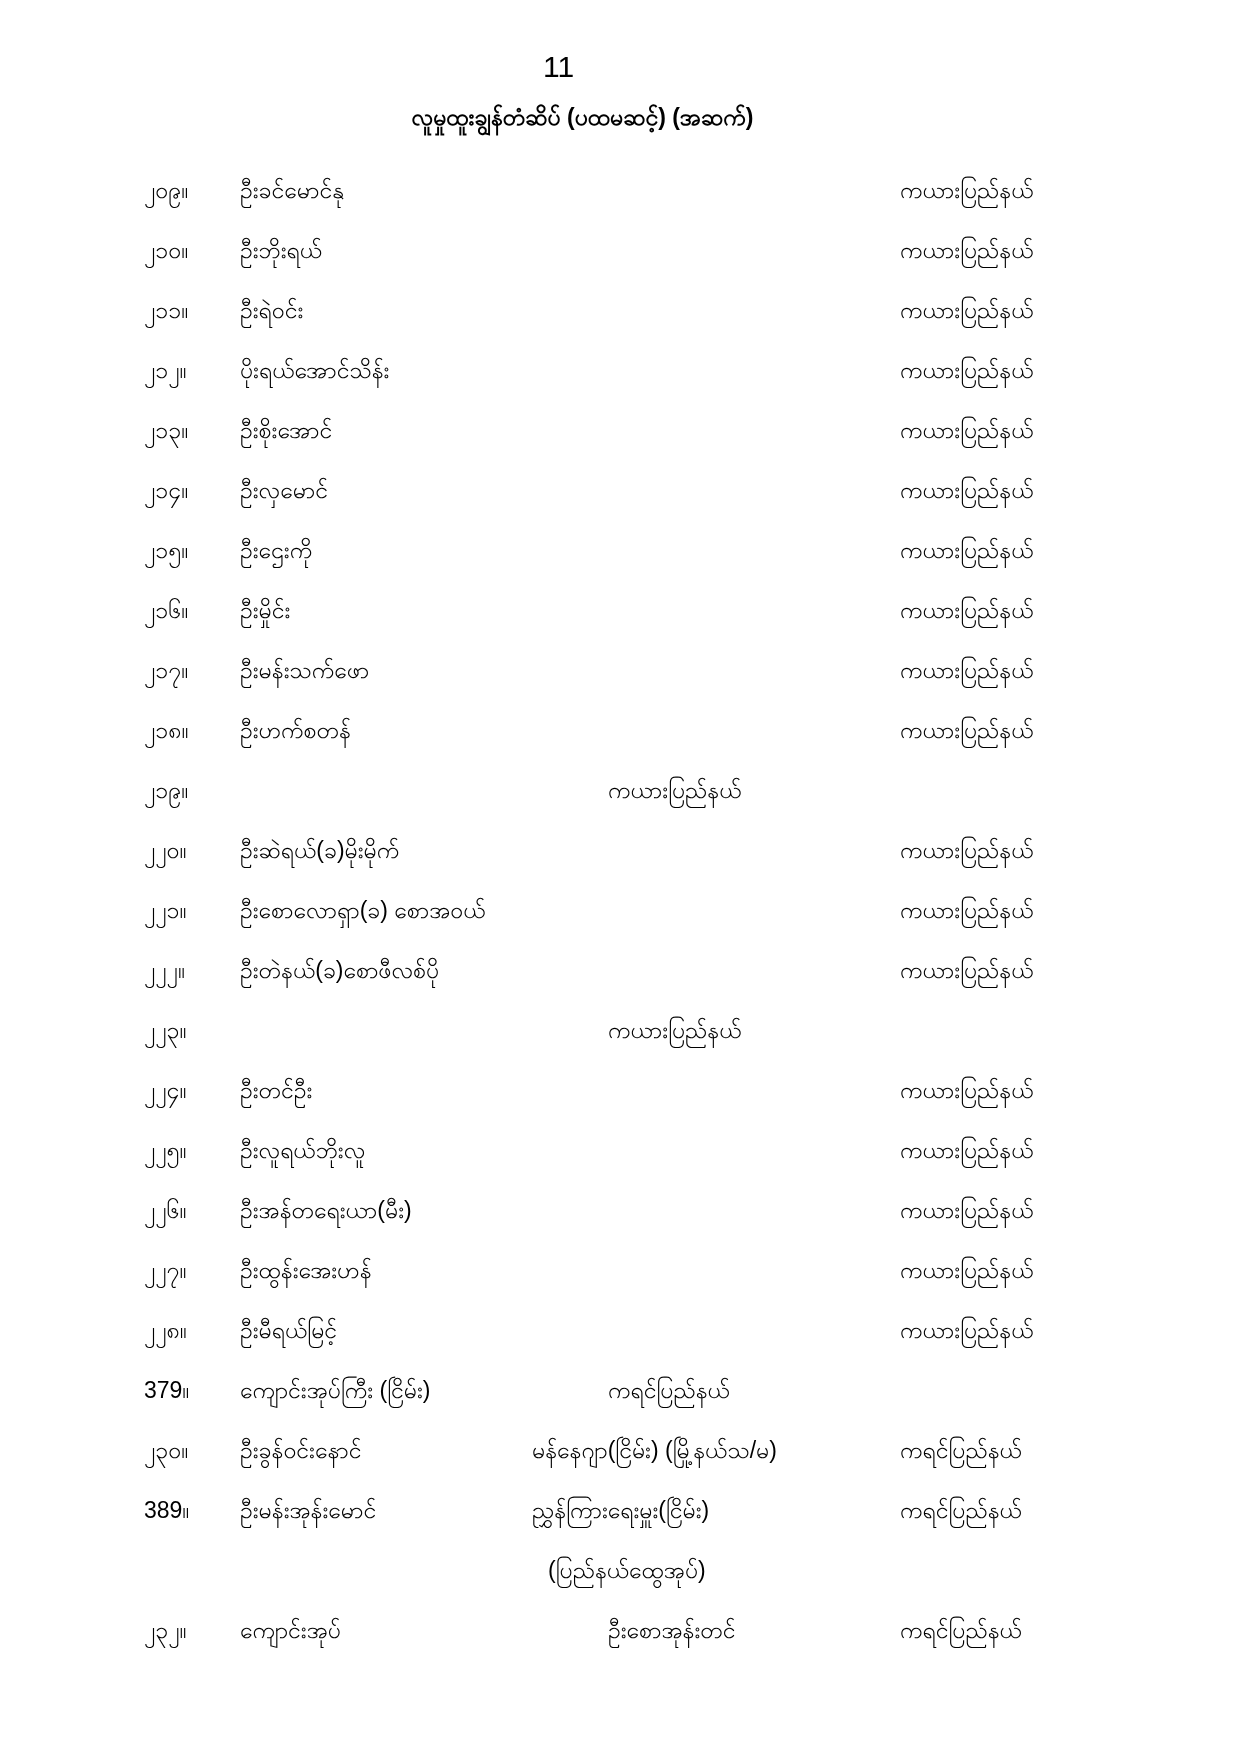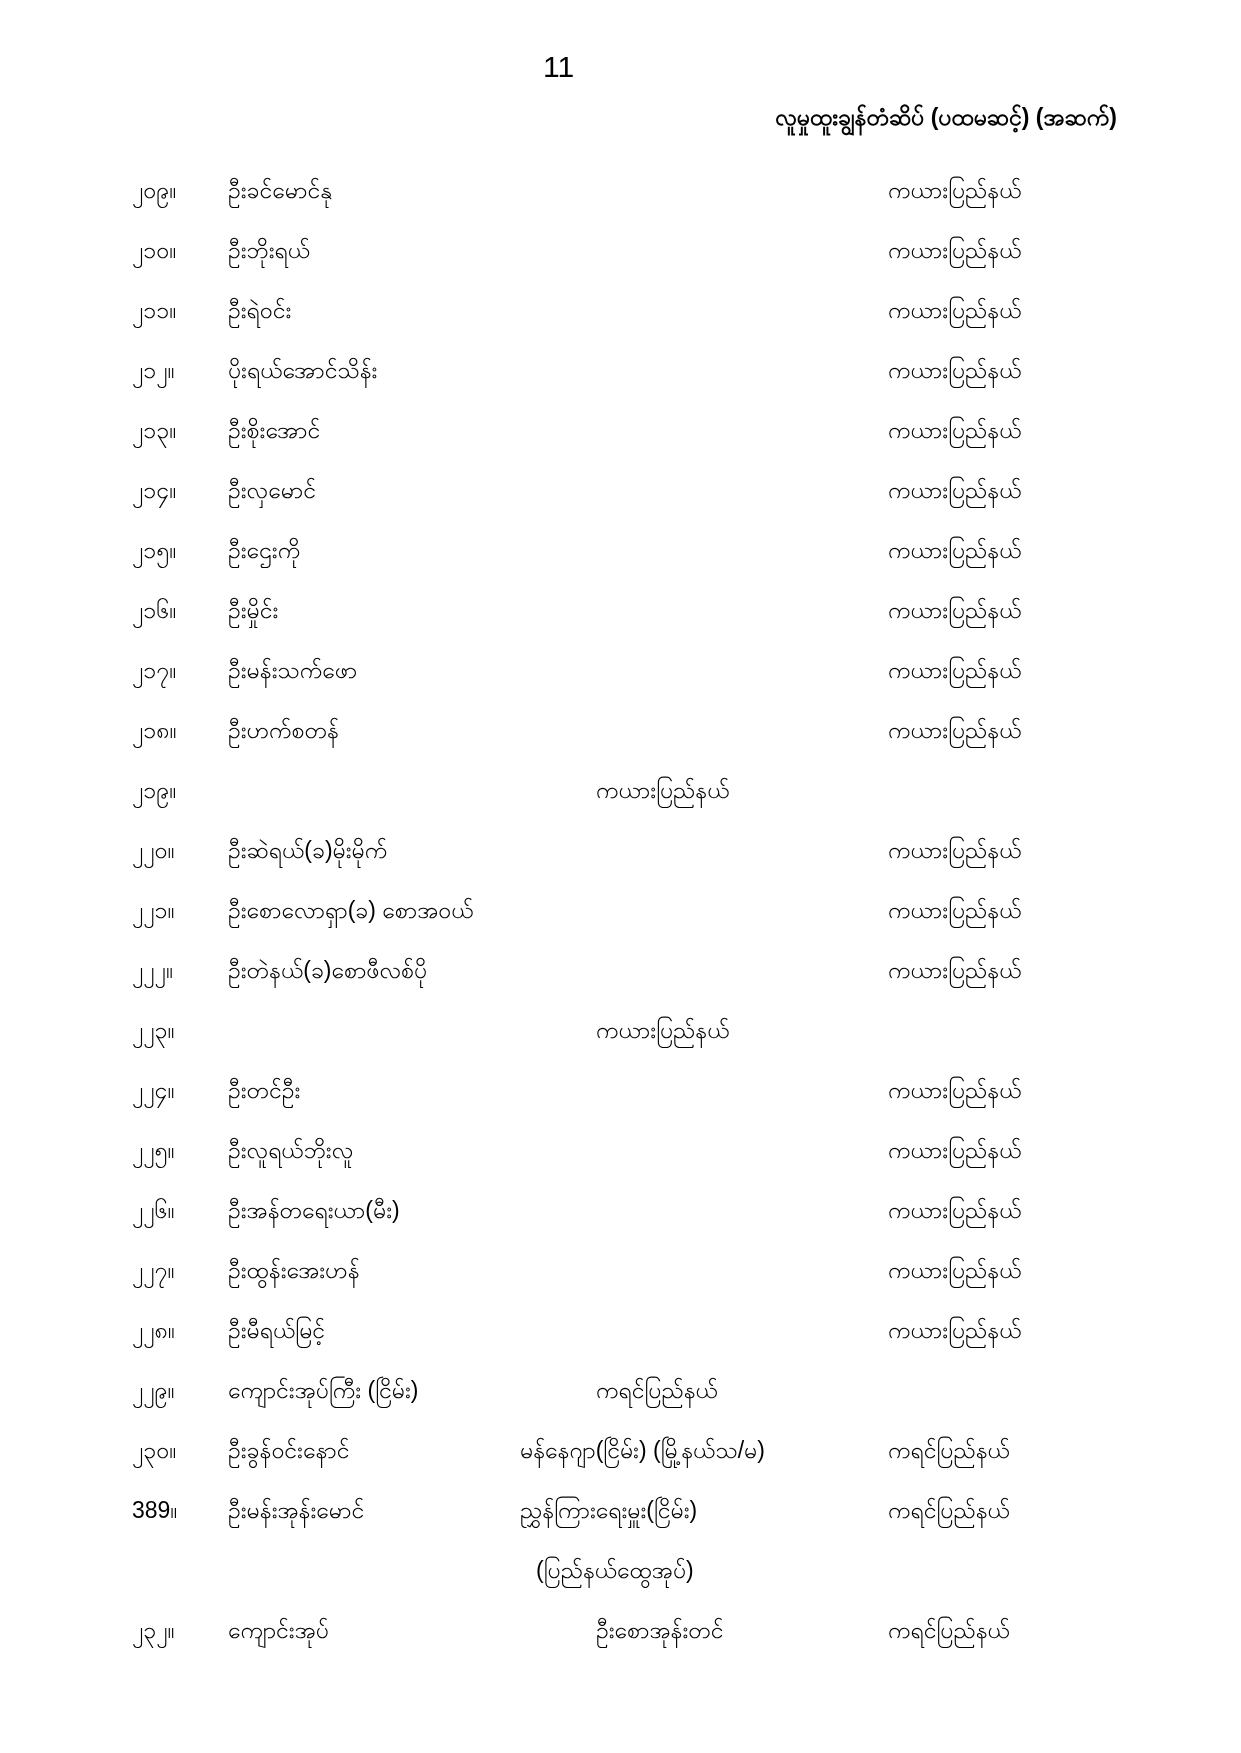--- a/index.html
+++ b/index.html
@@ -22,28 +22,29 @@
   }
   .page-number {
     padding-top: 50px;
     text-align: center;
     font-size: 30px;
     line-height: 34px;
     font-weight: 400;
   }
   .page-title {
     margin-top: 16px;
-    text-align: right;
+    text-align: center;
     font-size: 23px;
     line-height: 34px;
     font-weight: 700;
     padding-left: 48px;
   }
   .rows {
     margin-top: 26px;
+    padding-left: 12px;
   }
   .row {
     display: flex;
     align-items: flex-start;
     min-height: 60px;
     font-size: 23px;
     line-height: 60px;
   }
   .col {
     display: block;
@@ -256,21 +257,21 @@
       <div class="row">
     <span class="col col-no">၂၂၈။</span>
     <span class="col col-name">ဦးမီရယ်မြင့်</span>
     <span class="col col-pos">
       <span class="line1"></span>
       
     </span>
     <span class="col col-region">ကယားပြည်နယ်</span>
   </div>
       <div class="row">
-    <span class="col col-no">၂၂၉။</span>
+    <span class="col col-no">379။</span>
     <span class="col col-pos">
       <span class="line1">ကျောင်းအုပ်ကြီး (ငြိမ်း)</span>
       
     </span>
     <span class="col col-region">ကရင်ပြည်နယ်</span>
   </div>
       <div class="row">
     <span class="col col-no">၂၃၀။</span>
     <span class="col col-name">ဦးခွန်ဝင်းနောင်</span>
     <span class="col col-pos">

